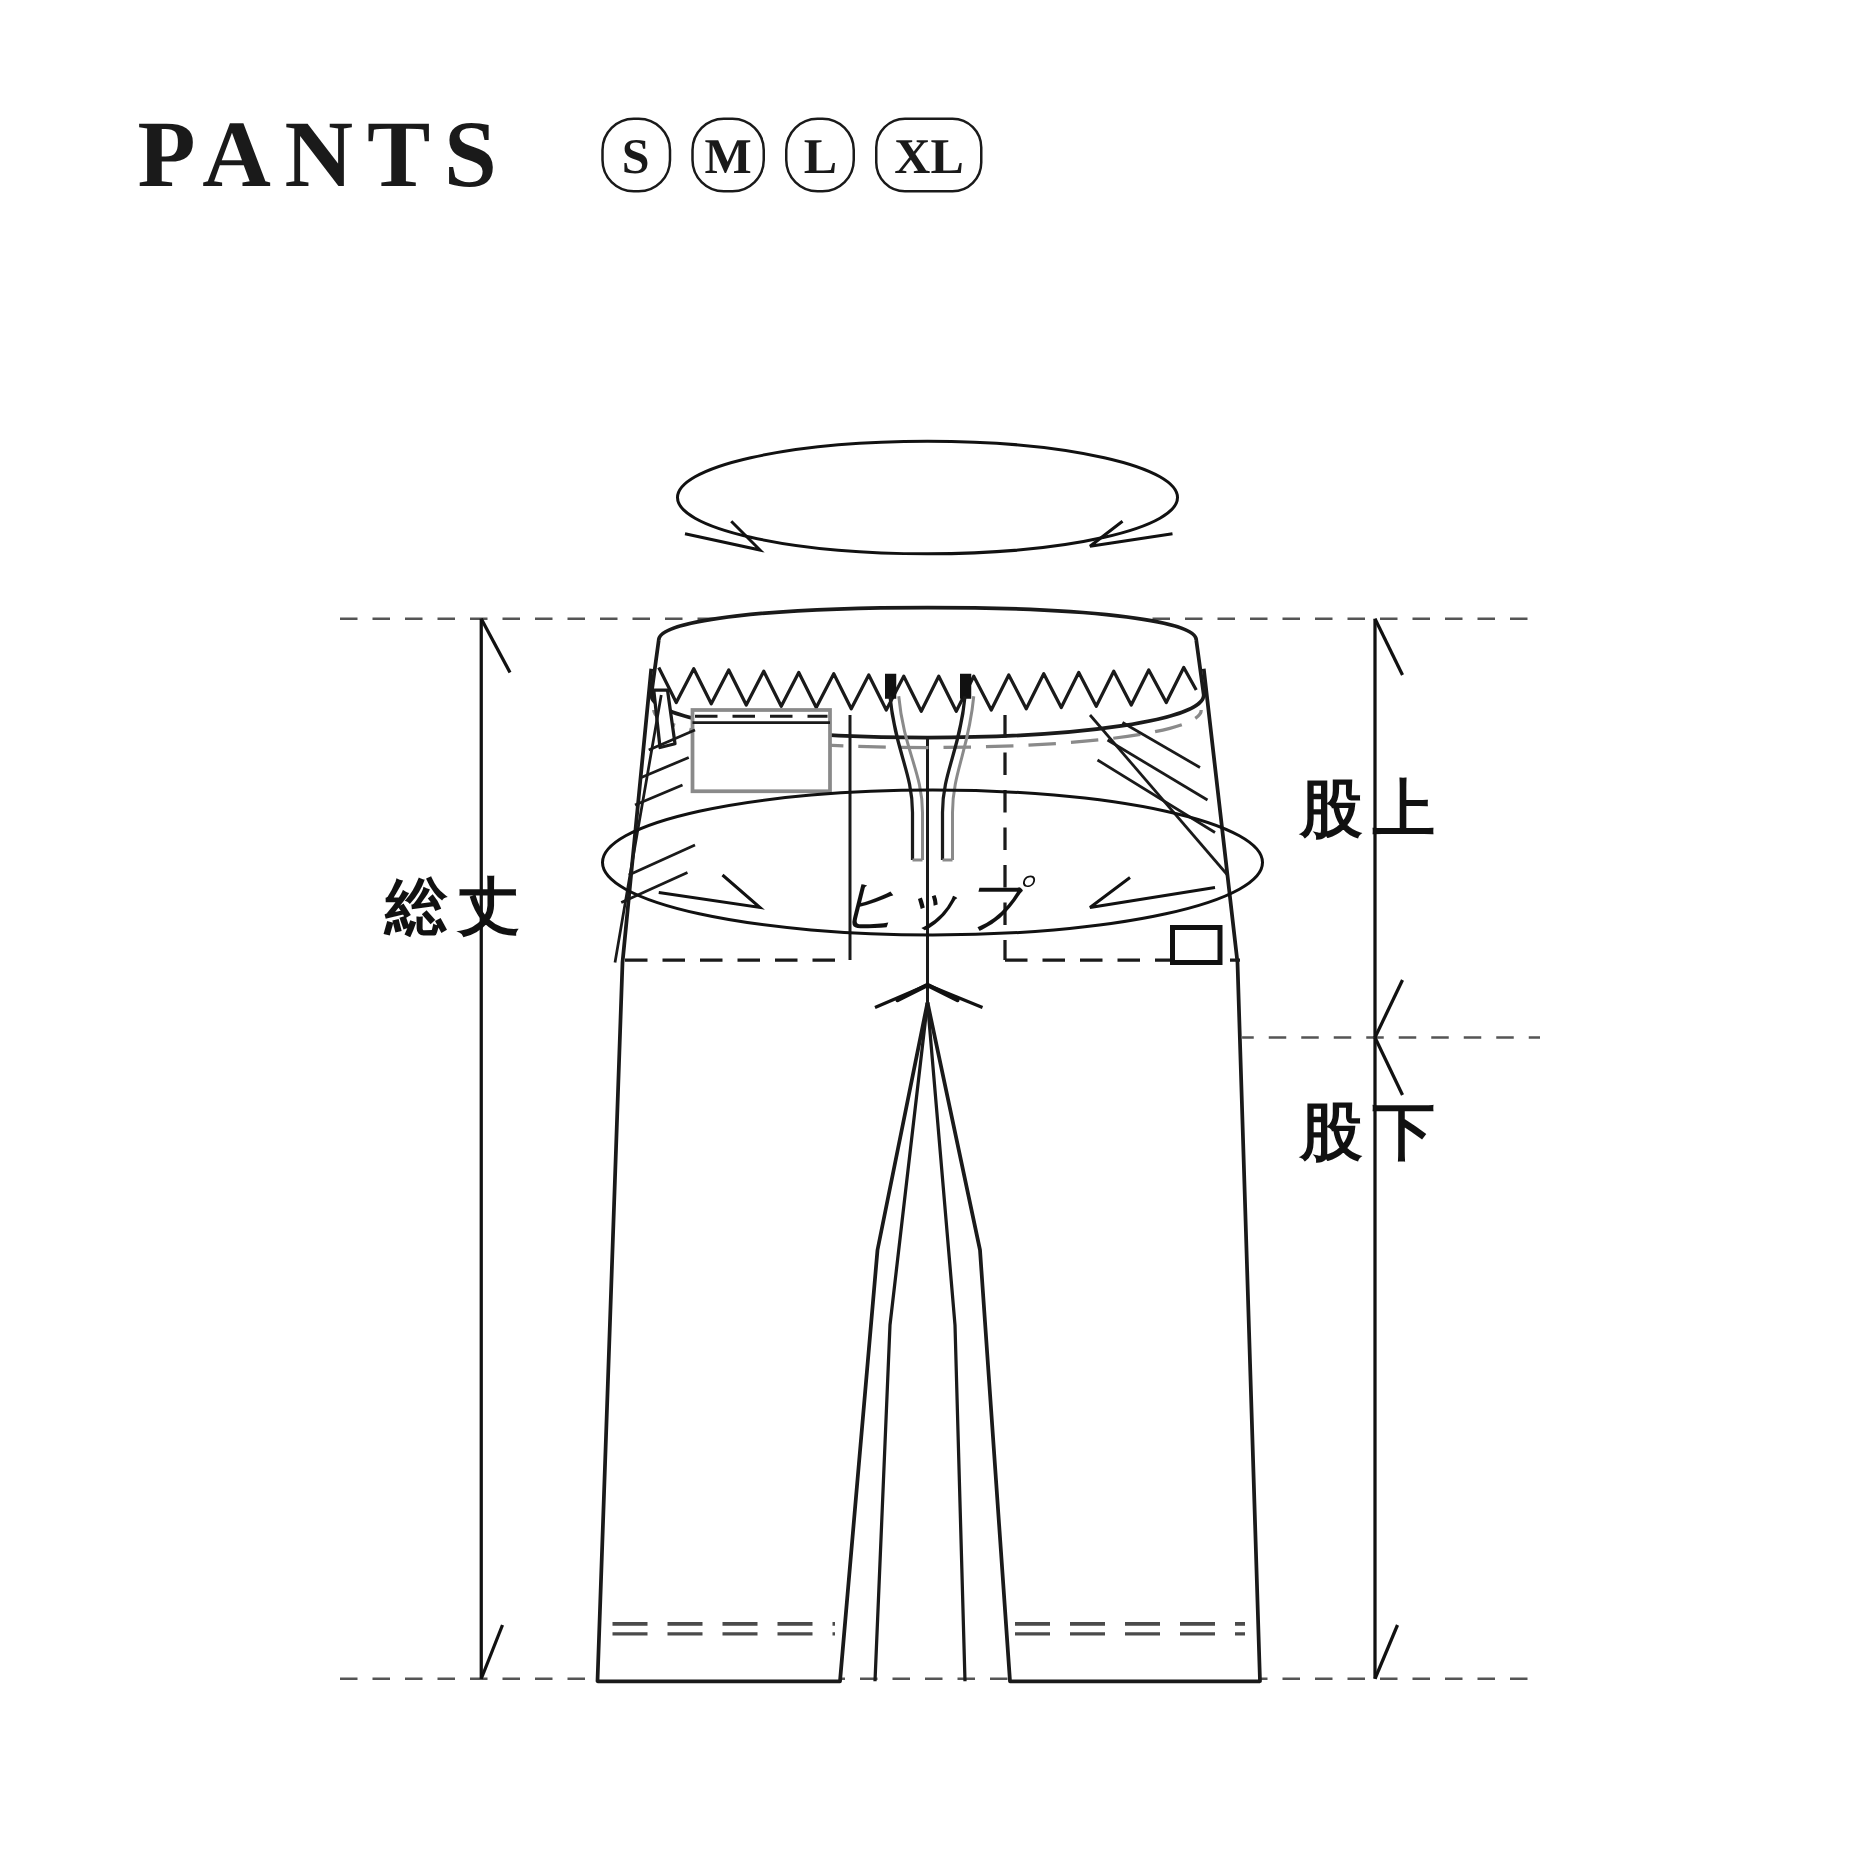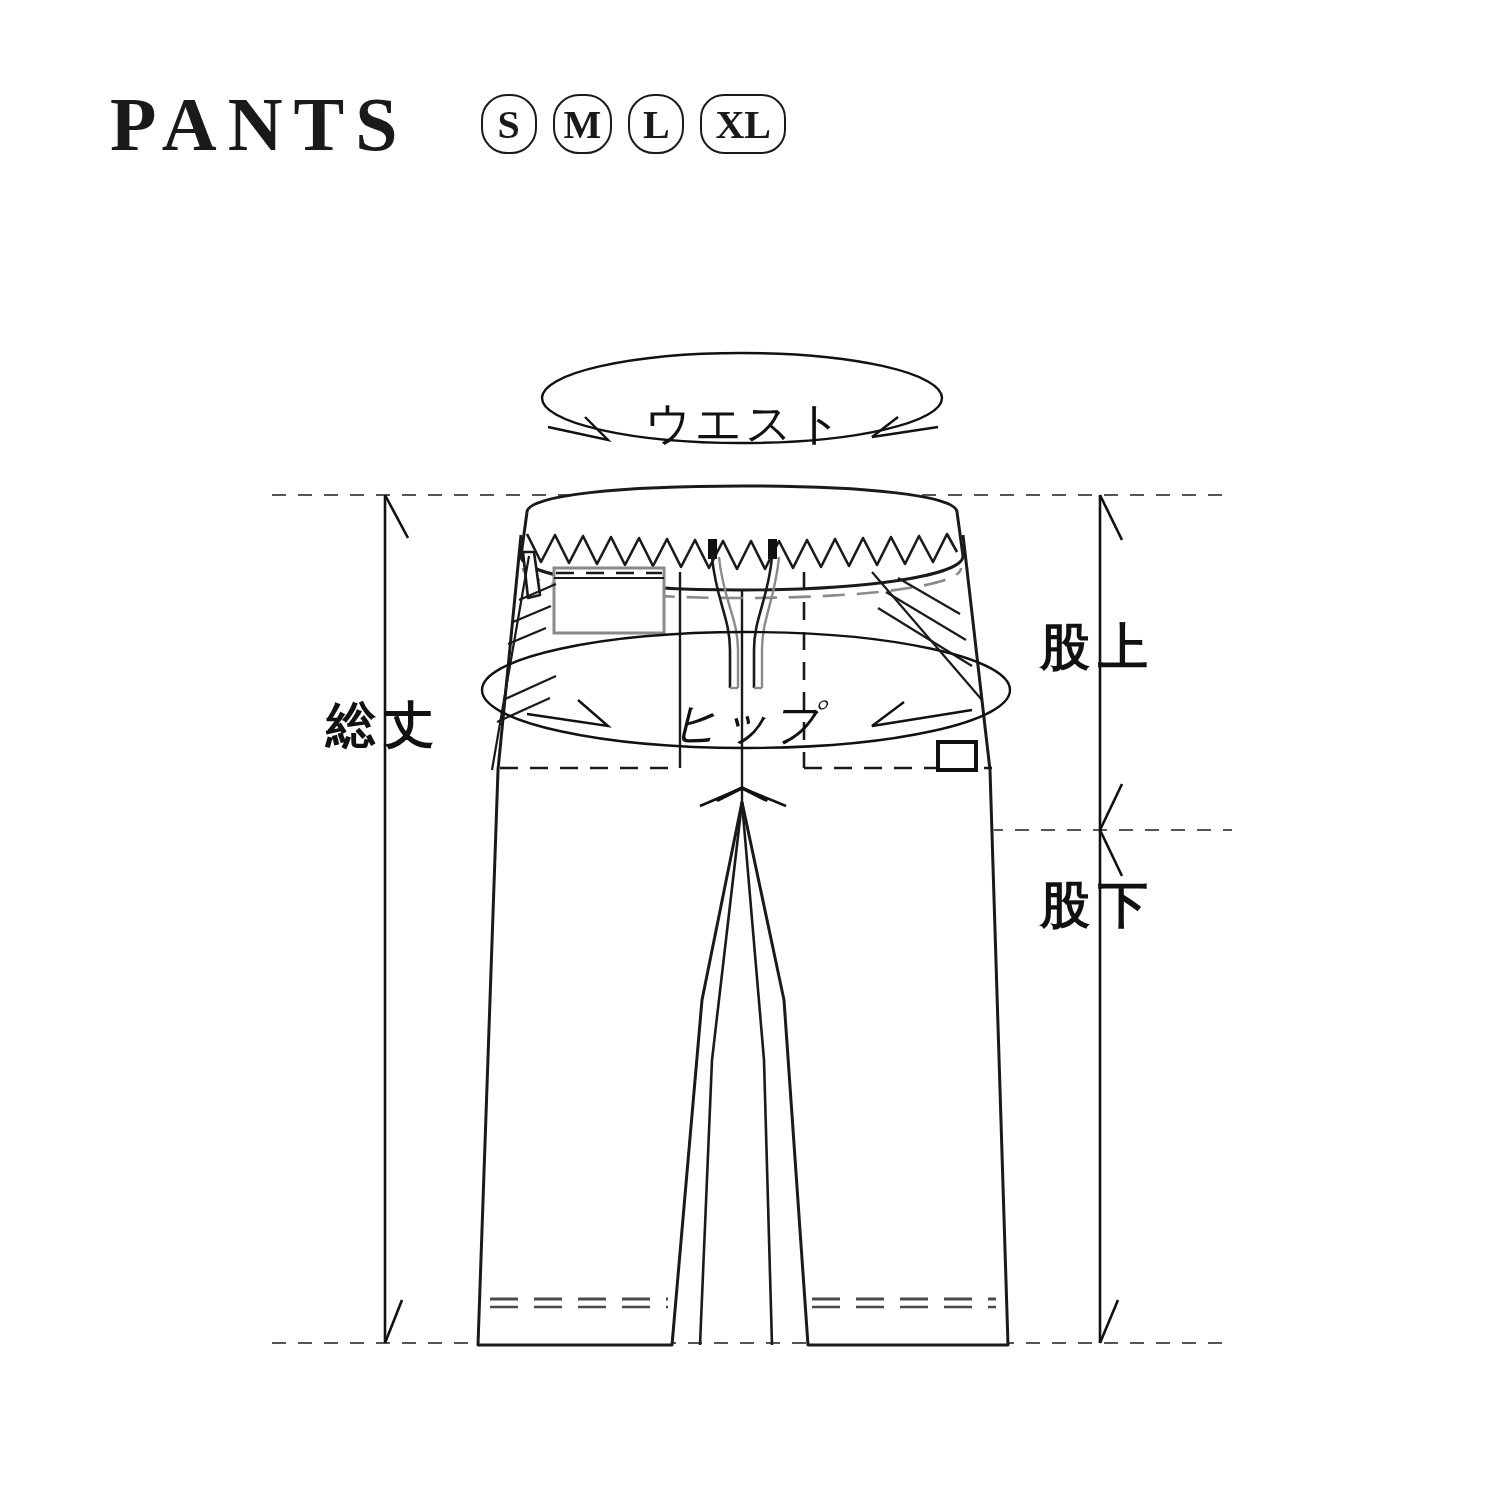--- a/index.html
+++ b/index.html
@@ -76,21 +76,21 @@
     color: #111111;
     letter-spacing: 8px;
     white-space: nowrap;
     line-height: 1;
   }
   .jp-label.serifish {
     font-family: "DejaVu Serif", "Liberation Serif", serif;
     font-weight: 400;
     letter-spacing: 4px;
   }
-  #label-soutake { left: 326px; top: 700px; font-family: Liberation Serif, serif; }
+  #label-soutake { left: 308px; top: 700px; font-family: Liberation Serif, serif; }
   #label-matagami { left: 1040px; top: 622px; text-align: center; }
   #label-matashita { left: 1040px; top: 880px; text-align: right; }
   #label-waist { left: 645px; top: 400px; font-size: 46px; letter-spacing: 3px; }
   #label-hip { left: 672px; top: 700px; font-size: 46px; letter-spacing: 3px; font-style: italic; }
 </style>
 </head>
 <body>
 
 <div id="page">
 
@@ -249,17 +249,16 @@
     </g>
 
   </svg>
 
   <div class="jp-label" id="label-soutake">総丈</div>
 
   <div class="jp-label" id="label-matagami">股上</div>
 
   <div class="jp-label" id="label-matashita">股下</div>
 
-  <div class="jp-label serifish" id="label-waist">ウエスト</div>
 
   <div class="jp-label serifish" id="label-hip">ヒップ</div>
 
 </div>
 
 </body></html>

